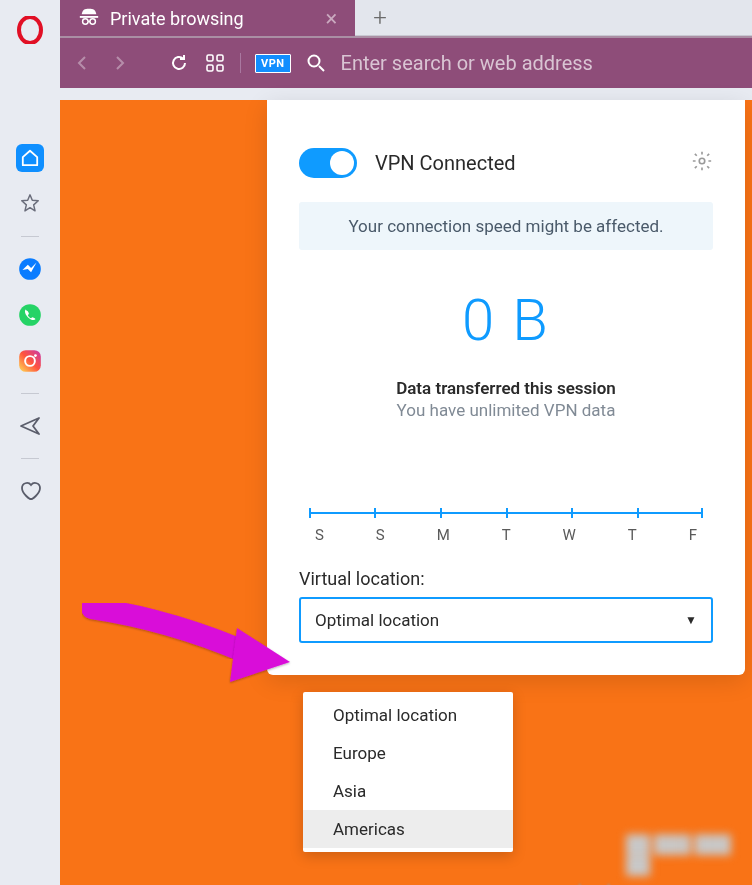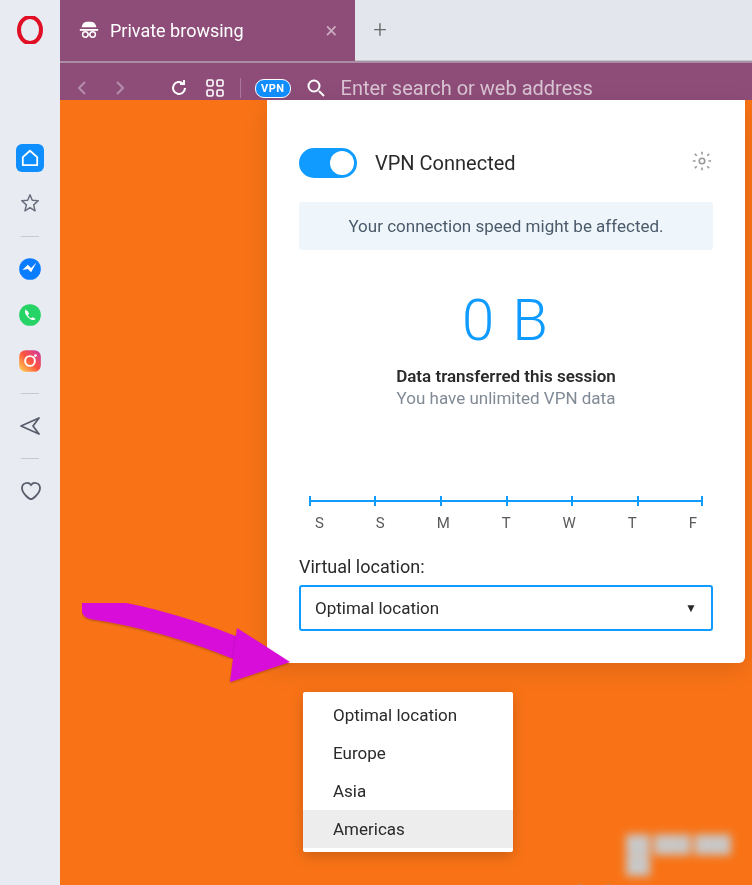--- a/index.html
+++ b/index.html
@@ -4,48 +4,48 @@
 <style>
 * { margin: 0; padding: 0; box-sizing: border-box; font-family: -apple-system, BlinkMacSystemFont, "Segoe UI", Roboto, sans-serif; }
 body { width: 752px; height: 885px; background: #e8ebf2; overflow: hidden; position: relative; }
 
 .left-rail { position: absolute; left: 0; top: 0; width: 60px; height: 100%; background: #e8ebf2; display: flex; flex-direction: column; align-items: center; padding-top: 16px; gap: 18px; }
 .rail-divider { width: 18px; height: 1px; background: #c6c9d2; }
 .rail-icon { width: 28px; height: 28px; display: flex; align-items: center; justify-content: center; border-radius: 6px; cursor: pointer; }
 .rail-icon.active { background: #0f8fff; }
 
 .browser-area { position: absolute; left: 60px; top: 0; right: 0; height: 100%; }
-.tab-strip { height: 63px; background: #e8ebf2; display: flex; border-bottom: 2px solid #aa8fa4; }
+.tab-strip { height: 38px; background: #e8ebf2; display: flex; border-bottom: 2px solid #aa8fa4; }
 .tab { display: flex; align-items: center; height: 100%; padding: 0 18px; gap: 10px; cursor: pointer; }
 .tab.active { background: #8e4d79; color: #fff; width: 296px; justify-content: space-between; }
 .tab-label-wrap { display: flex; align-items: center; gap: 10px; }
 .tab-title { font-size: 18px; }
 .tab-close { color: #caa9bf; font-size: 22px; cursor: pointer; }
 .new-tab { width: 398px; color: #6b6b6b; font-size: 24px; font-weight: 300; background: #e3e6ed; border-bottom: 1px solid #c8c8d1; }
 
 .address-bar { height: 50px; background: #8e4d79; display: flex; align-items: center; padding: 0 12px; gap: 14px; }
 .nav-btn { width: 22px; height: 22px; display: flex; align-items: center; justify-content: center; cursor: pointer; opacity: .6; }
 .nav-btn.enabled { opacity: 1; }
 .nav-sep { width: 1px; height: 20px; background: #a978a0; }
-.vpn-badge { background: #118eff; color: #fff; font-size: 11px; font-weight: 700; padding: 2px 5px; border-radius: 9px; border: 1px solid #fff; letter-spacing: .5px; cursor: pointer; }
+.vpn-badge { background: #118eff; color: #fff; font-size: 11px; font-weight: 700; padding: 2px 5px; border-radius: 1px; border: 1px solid #fff; letter-spacing: .5px; cursor: pointer; }
 .url-input { flex: 1; background: transparent; border: none; outline: none; font-size: 20px; color: #d9c4d3; }
 .url-input::placeholder { color: #d9c4d3; }
 
 .content { position: absolute; top: 100px; left: 0; right: 0; bottom: 0; background: #f97316; }
 
 .vpn-panel { position: absolute; top: 0; left: 207px; width: 478px; background: #fff; box-shadow: 0 6px 24px rgba(0,0,0,.12); border-radius: 0 0 6px 6px; padding: 48px 32px 32px; }
 .vpn-header { display: flex; align-items: center; gap: 18px; position: relative; }
 .toggle { width: 58px; height: 30px; background: #0f9bff; border-radius: 30px; position: relative; cursor: pointer; }
 .toggle-knob { width: 24px; height: 24px; background: #fff; border-radius: 50%; position: absolute; top: 3px; right: 3px; }
 .vpn-status { font-size: 20px; color: #2a2a2a; }
 .settings-gear { position: absolute; right: 0; color: #9a9a9a; cursor: pointer; }
 .notice { background: #eef6fb; color: #4a5a6a; font-size: 17px; padding: 14px 0; text-align: center; border-radius: 3px; margin-top: 24px; }
 .data-block { text-align: center; margin-top: 36px; }
 .data-value { font-size: 58px; font-weight: 300; color: #0f9bff; letter-spacing: 2px; }
-.data-label { font-size: 17px; font-weight: 600; color: #2a2a2a; margin-top: 12px; }
+.data-label { font-size: 17px; font-weight: 600; color: #2a2a2a; margin-top: 24px; }
 .data-sub { font-size: 17px; color: #808a95; margin-top: 2px; }
 
 .chart { margin-top: 92px; }
 .chart-line { height: 2px; background: #0f9bff; width: 394px; margin: 0 auto; position: relative; }
 .chart-tick { position: absolute; top: -4px; width: 2px; height: 10px; background: #0f9bff; }
 .chart-days { display: flex; justify-content: space-between; width: 394px; margin: 12px auto 0; font-size: 15px; color: #5a5a5a; padding: 0 6px; }
 
 .vloc { margin-top: 24px; }
 .vloc-label { font-size: 18px; color: #2a2a2a; margin-bottom: 8px; }
 .vloc-select { width: 100%; height: 46px; border: 2px solid #0f9bff; border-radius: 3px; display: flex; align-items: center; justify-content: space-between; padding: 0 14px; font-size: 17px; color: #2a2a2a; cursor: pointer; }

